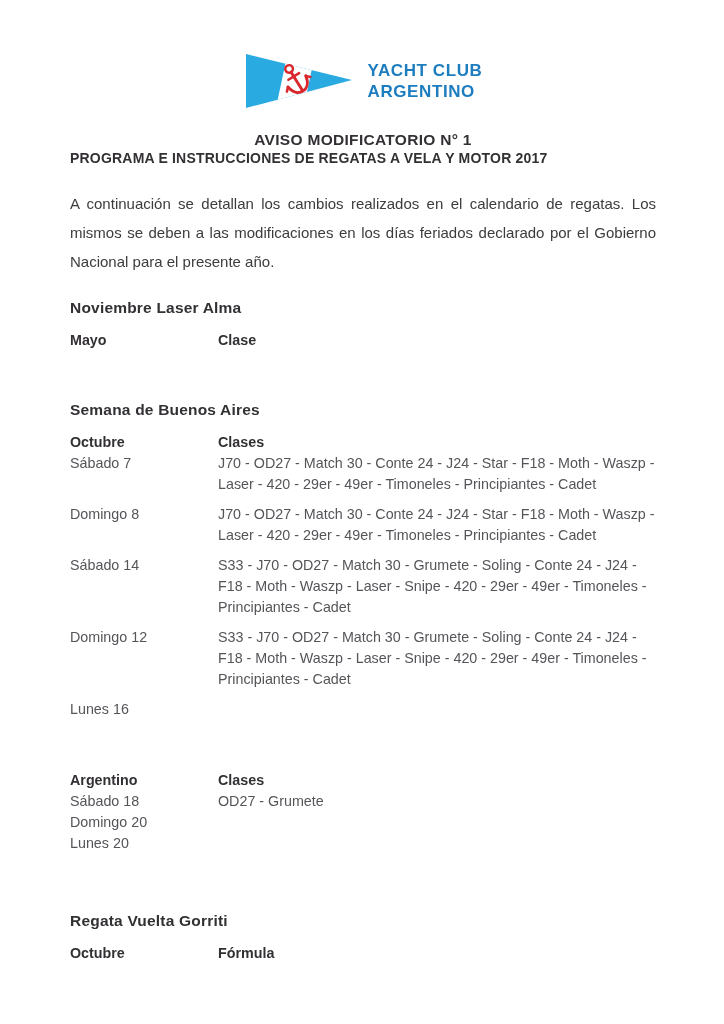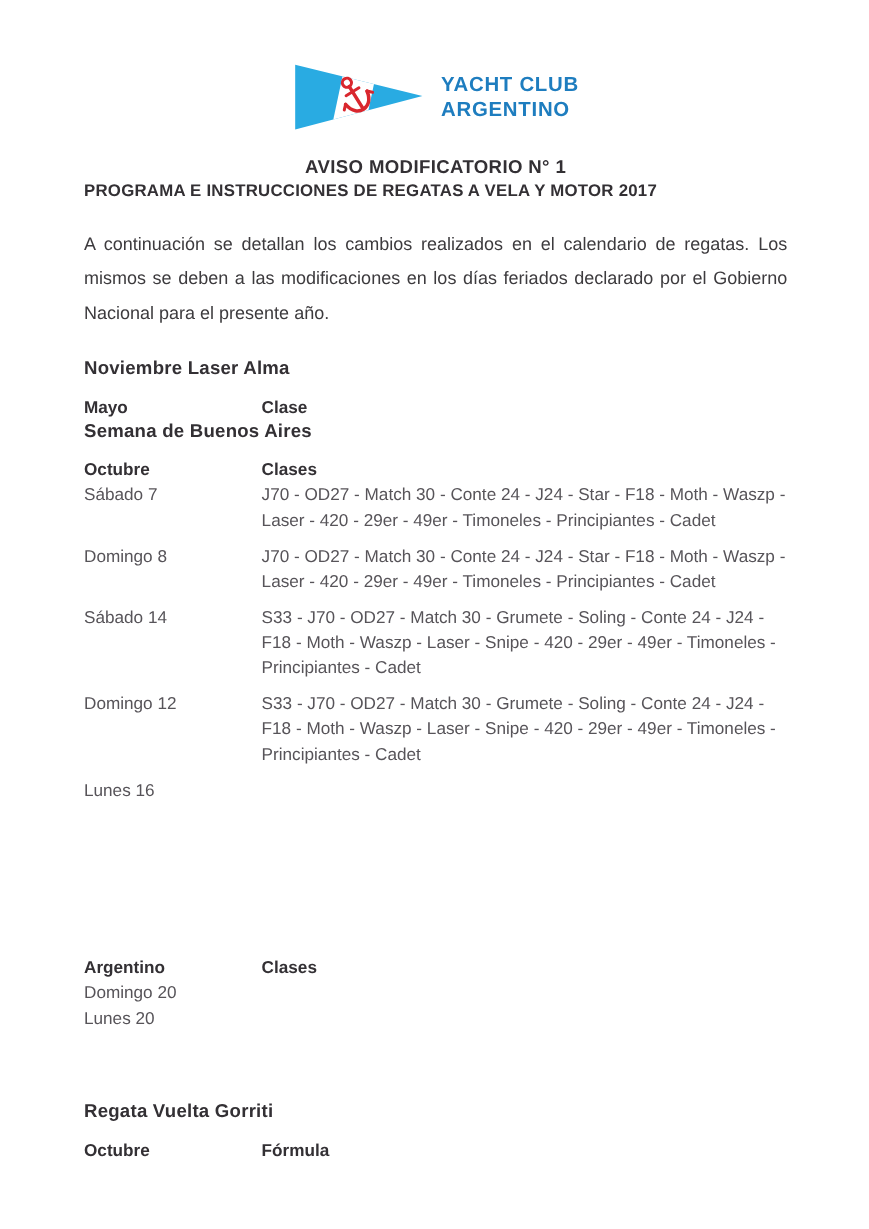--- a/index.html
+++ b/index.html
@@ -57,21 +57,21 @@
   
   .intro {
     margin-top: 21px;
     font-size: 15px;
     line-height: 29px;
     color: #3d3b3e;
     text-align: justify;
   }
 
   
-  .section { }
+  .section { margin-top: 50px; }
   .section.first { margin-top: 23px; }
   .section.last { margin-top: 58px; }
   .section h2 {
     font-size: 15.5px;
     font-weight: bold;
     color: #333034;
     letter-spacing: 0.2px;
     margin-bottom: 13px;
   }
   .tbl-row {
@@ -85,21 +85,21 @@
     font-weight: bold;
     color: #333034;
     line-height: 21px;
   }
   .cell {
     font-size: 14.3px;
     color: #575459;
     line-height: 21px;
   }
   .rows.spaced .tbl-row { margin-bottom: 9px; }
-  .rows.spaced .tbl-row:last-child { margin-bottom: 0; flex-direction: column; }
+  .rows.spaced .tbl-row:last-child { margin-bottom: 0; }
 </style>
 </head>
 <body>
 
 <div class="page">
 
   <div class="logo">
     <svg class="logo-flag" viewBox="0 0 110 56" aria-hidden="true">
       <defs>
         <clipPath id="burgee-clip">
@@ -167,20 +167,24 @@
     </div>
   </div>
 
   <div class="section">
     <div class="tbl-row">
       <div class="c1 hdr">Argentino</div>
       <div class="c2 hdr">Clases</div>
     </div>
     <div class="rows">
       <div class="tbl-row">
+        <div class="c1 cell">Sábado 18</div>
+        <div class="c2 cell">OD27 - Grumete</div>
+      </div>
+      <div class="tbl-row">
         <div class="c1 cell">Domingo 20</div>
         <div class="c2 cell"></div>
       </div>
       <div class="tbl-row">
         <div class="c1 cell">Lunes 20</div>
         <div class="c2 cell"></div>
       </div>
     </div>
   </div>
 

